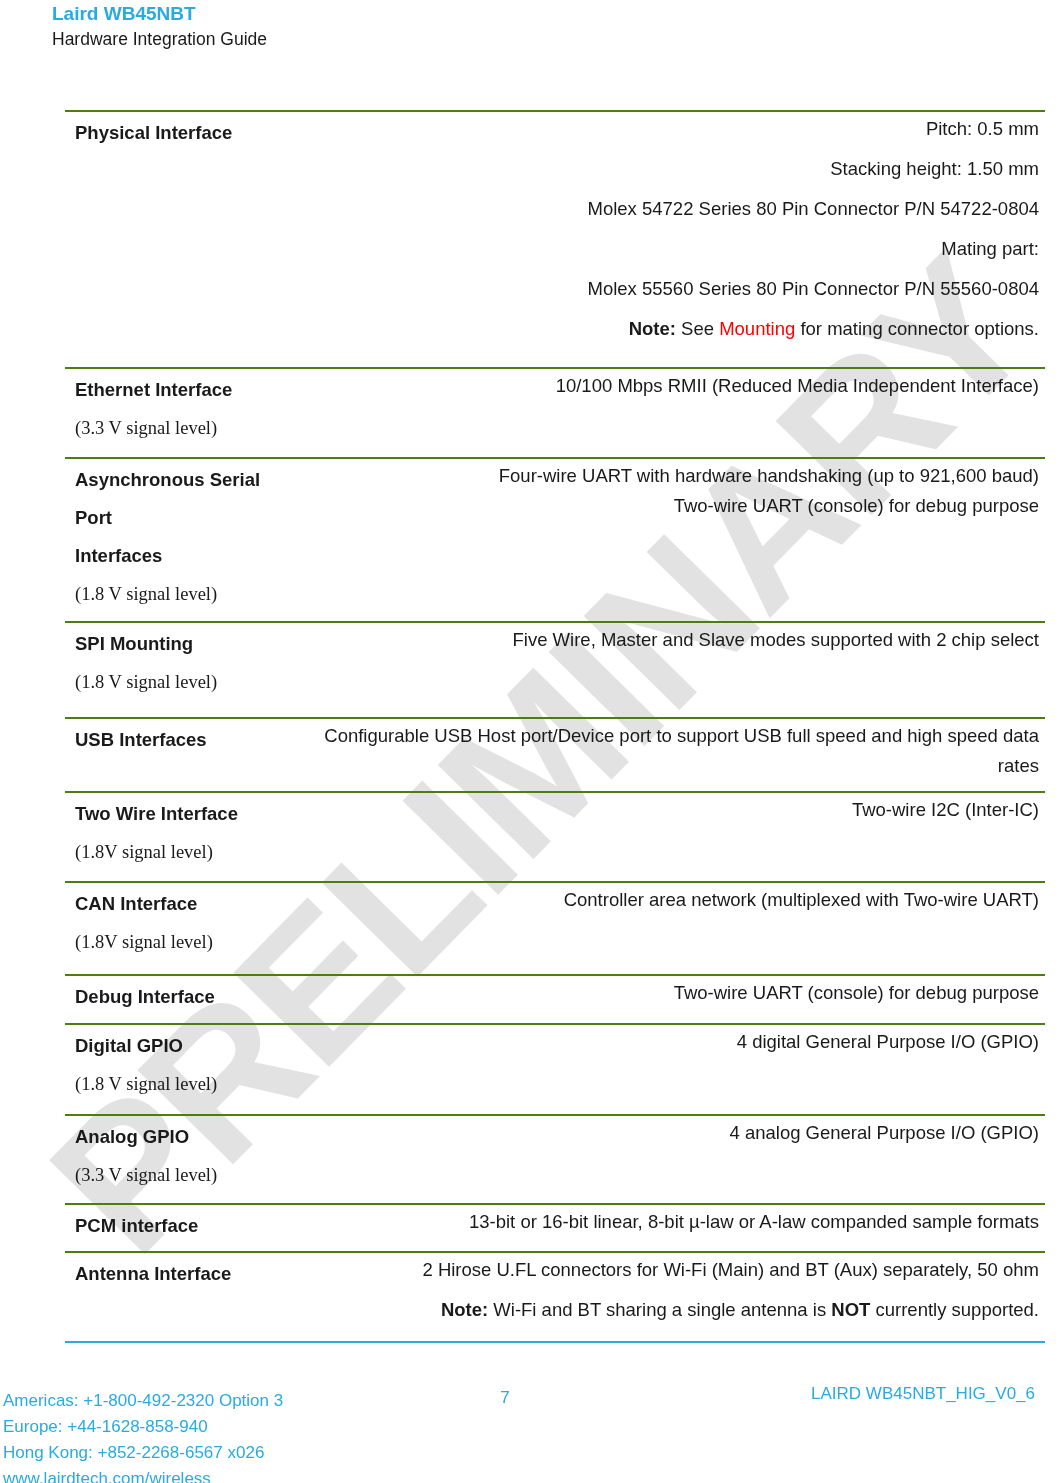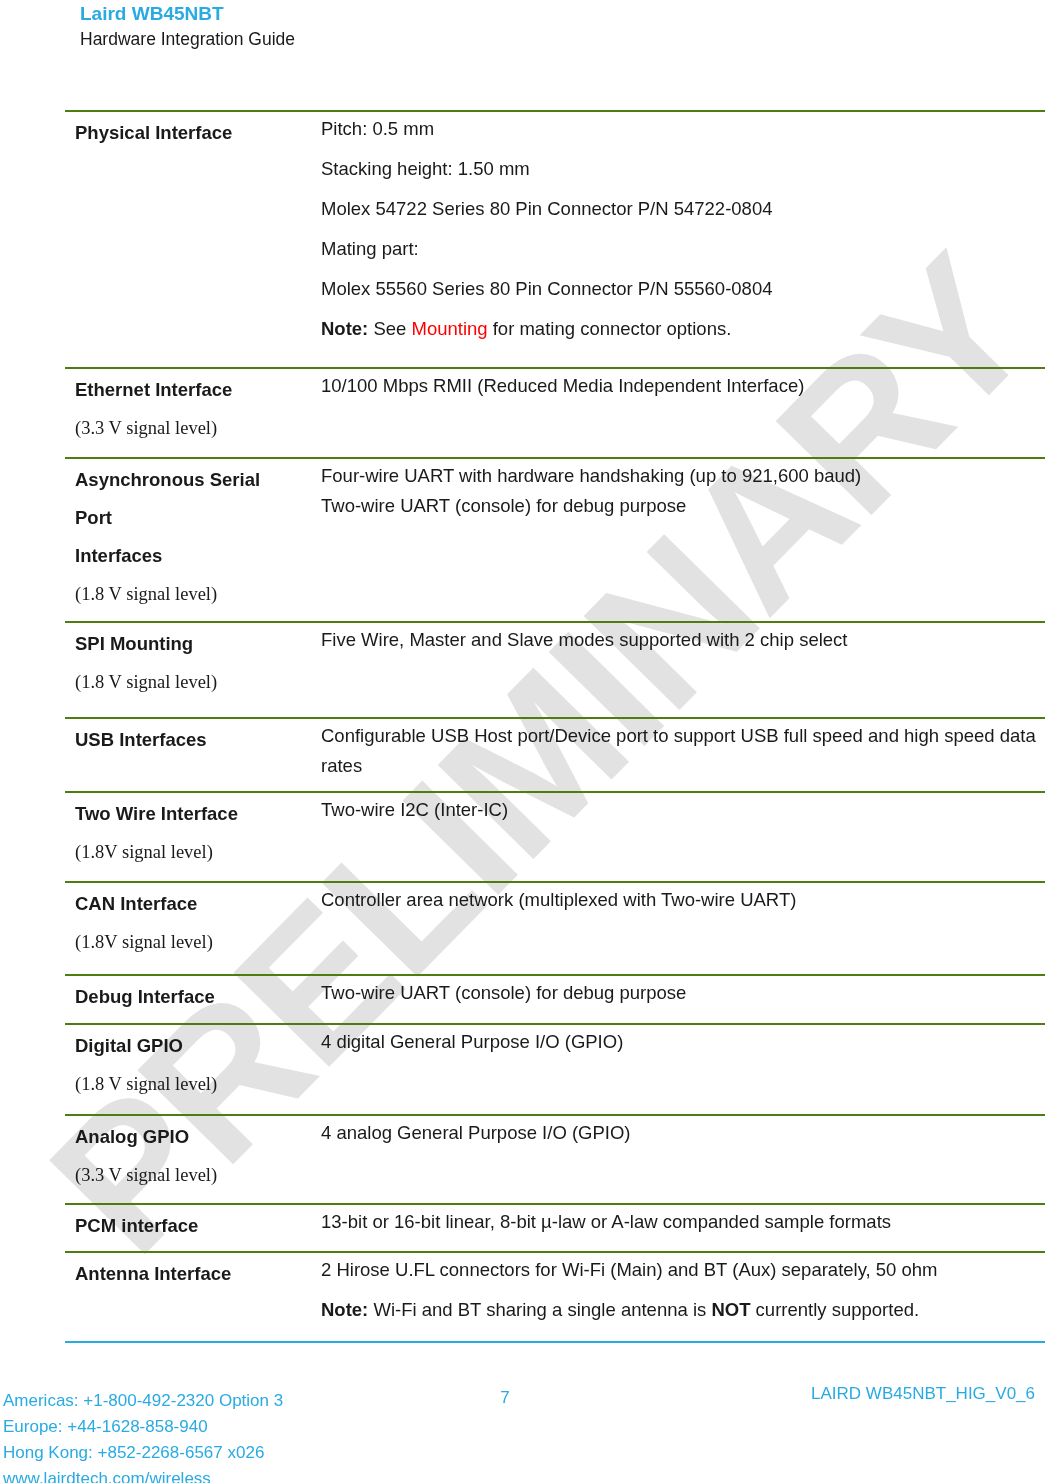--- a/index.html
+++ b/index.html
@@ -8,21 +8,21 @@
     overflow:hidden; font-family:"Liberation Sans", sans-serif; color:#1a1a1a;
   }
   
   .watermark {
     position:absolute; left:540px; top:755px;
     transform:translate(-50%,-50%) rotate(-45.5deg);
     font-size:195px; font-weight:bold; letter-spacing:-4px;
     color:#e2e2e2; white-space:nowrap; z-index:0; user-select:none;
   }
   
-  .header { position:absolute; left:80px; top:2px; z-index:2; }
+  .header { position:absolute; left:52px; top:2px; z-index:2; }
   .header-title { color:#29ABE2; font-weight:bold; font-size:19px; line-height:24px; }
   .header-subtitle { color:#1a1a1a; font-size:17.5px; line-height:24px; margin-top:1px; }
   
   .spec-table { position:absolute; left:65px; top:110px; width:980px; z-index:1; }
   .spec-row { display:flex; border-top:2px solid #4d7c0f; box-sizing:border-box; padding-top:2px; background:transparent; }
   .spec-row:last-child { border-bottom:2px solid #29ABE2; }
   .spec-row:nth-child(1){min-height:257px}
   .spec-row:nth-child(2){min-height:90px}
   .spec-row:nth-child(3){min-height:164px}
   .spec-row:nth-child(4){min-height:96px}
@@ -30,21 +30,21 @@
   .spec-row:nth-child(6){min-height:90px}
   .spec-row:nth-child(7){min-height:93px}
   .spec-row:nth-child(8){min-height:49px}
   .spec-row:nth-child(9){min-height:91px}
   .spec-row:nth-child(10){min-height:89px}
   .spec-row:nth-child(11){min-height:48px}
   .spec-row:nth-child(12){min-height:92px}
   .label-cell { width:256px; flex-shrink:0; padding-left:10px; box-sizing:border-box; }
   .label-title { margin:0; font-weight:bold; font-size:18.5px; line-height:38px; white-space:pre-line; }
   .label-signal { margin:0; font-size:18.5px; line-height:38px;font-family:Liberation Serif, serif; }
-  .value-cell { flex:1; font-size:18.5px; line-height:30px; padding-right:6px; }
+  .value-cell { flex:1; font-size:18.5px; line-height:30px; padding-right:6px;text-align:right; }
   .value-cell p { margin:0 0 10px 0; white-space:pre-line; }
   .mating-heading { font-weight:normal; margin-top:7px !important; }
   .bold { font-weight:bold; }
   .red-link { color:#ff0000; }
   
   .footer { position:absolute; left:0; top:1384px; width:1059px; z-index:2; color:#29ABE2; font-size:17px; }
   .footer-contacts { position:absolute; left:3px; top:4px; line-height:26px; }
   .footer-page { position:absolute; left:465px; top:4px; width:80px; text-align:center; }
   .footer-docid { position:absolute; right:24px; top:0;margin-left:28px; }
   .footer a { color:#29ABE2; text-decoration:none; }

